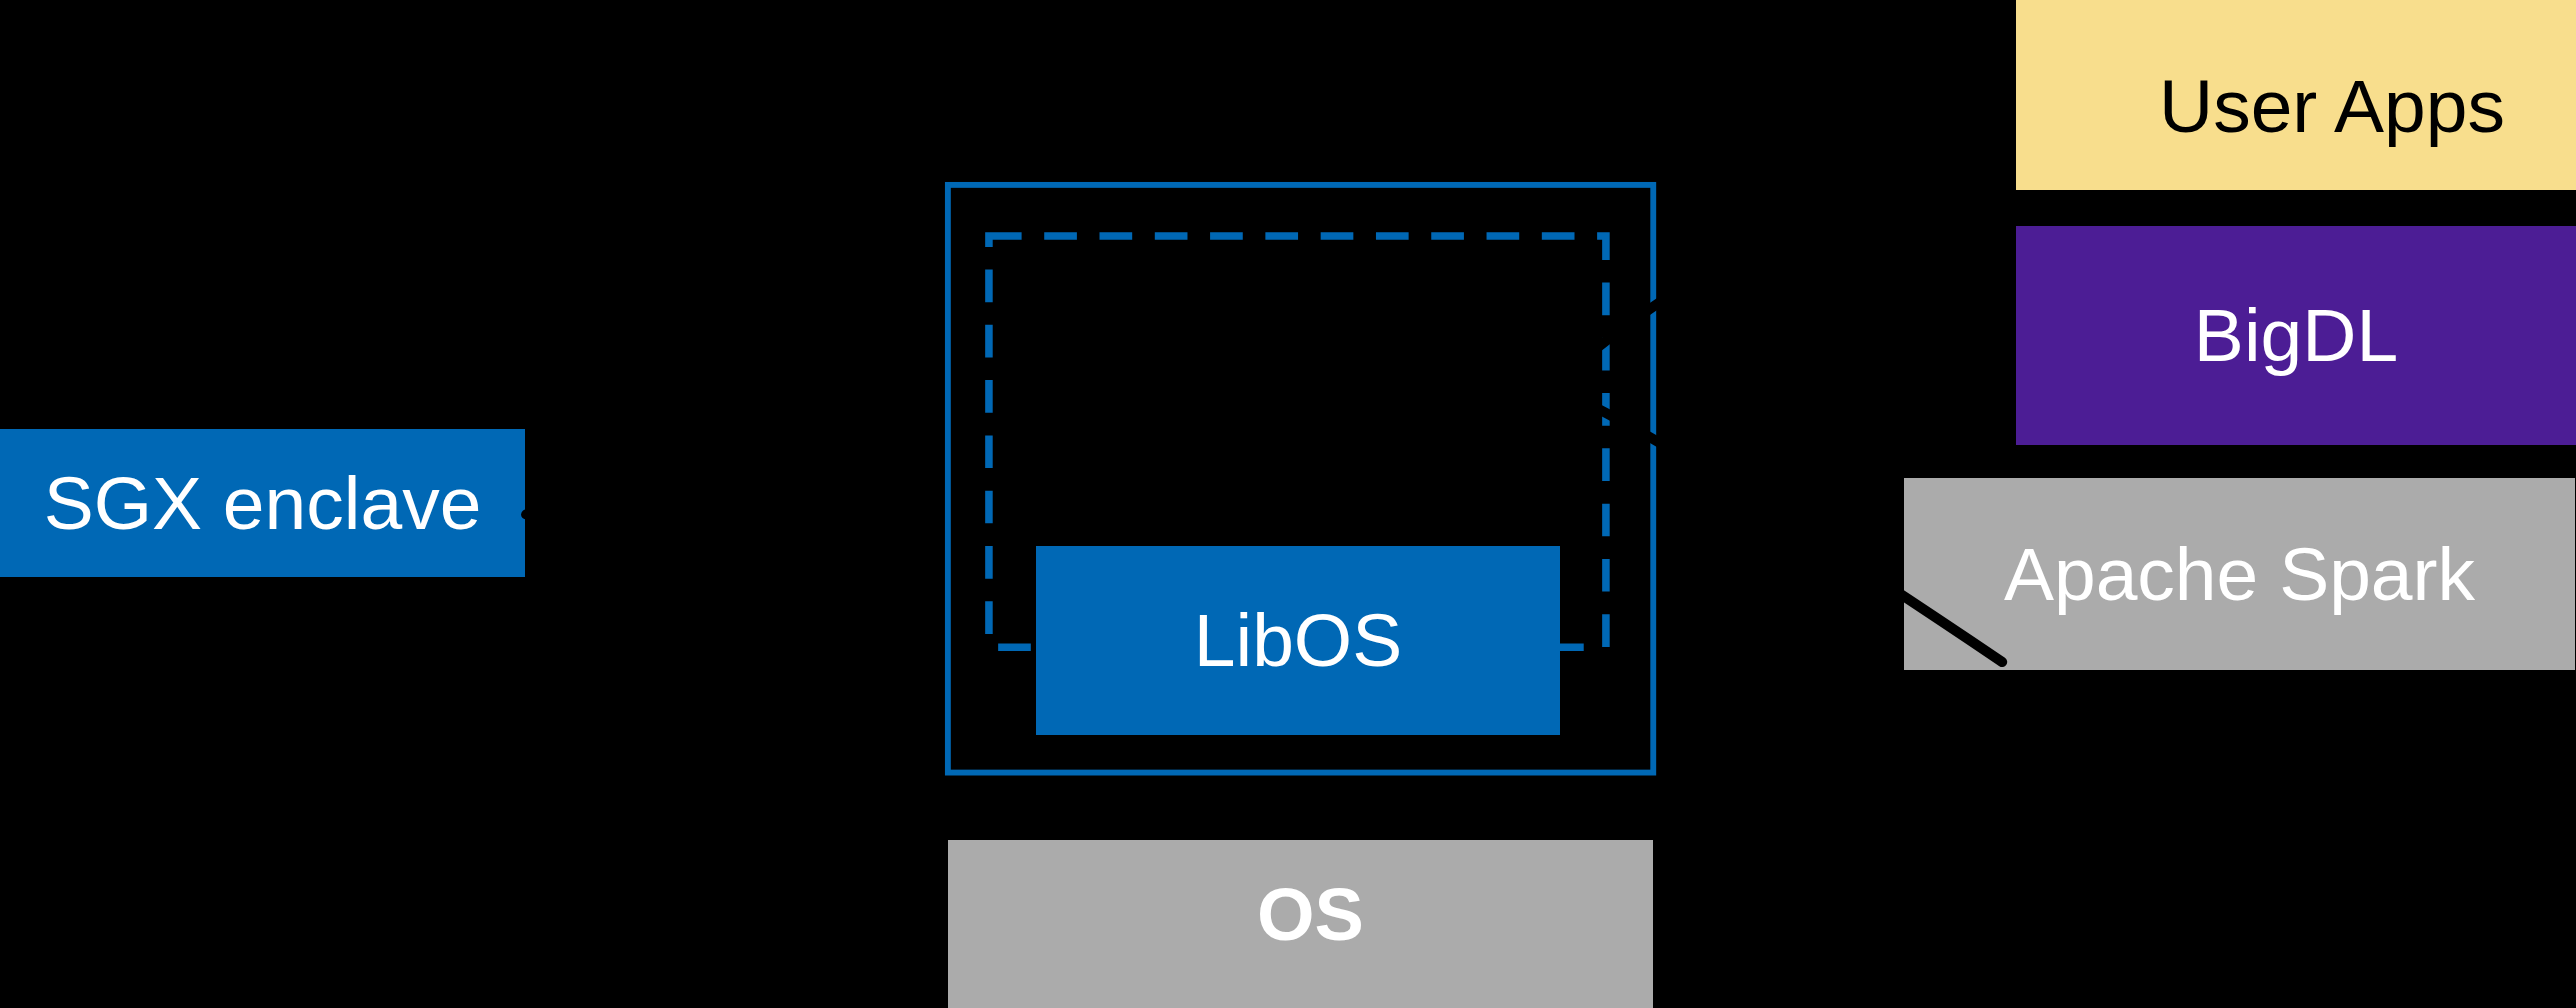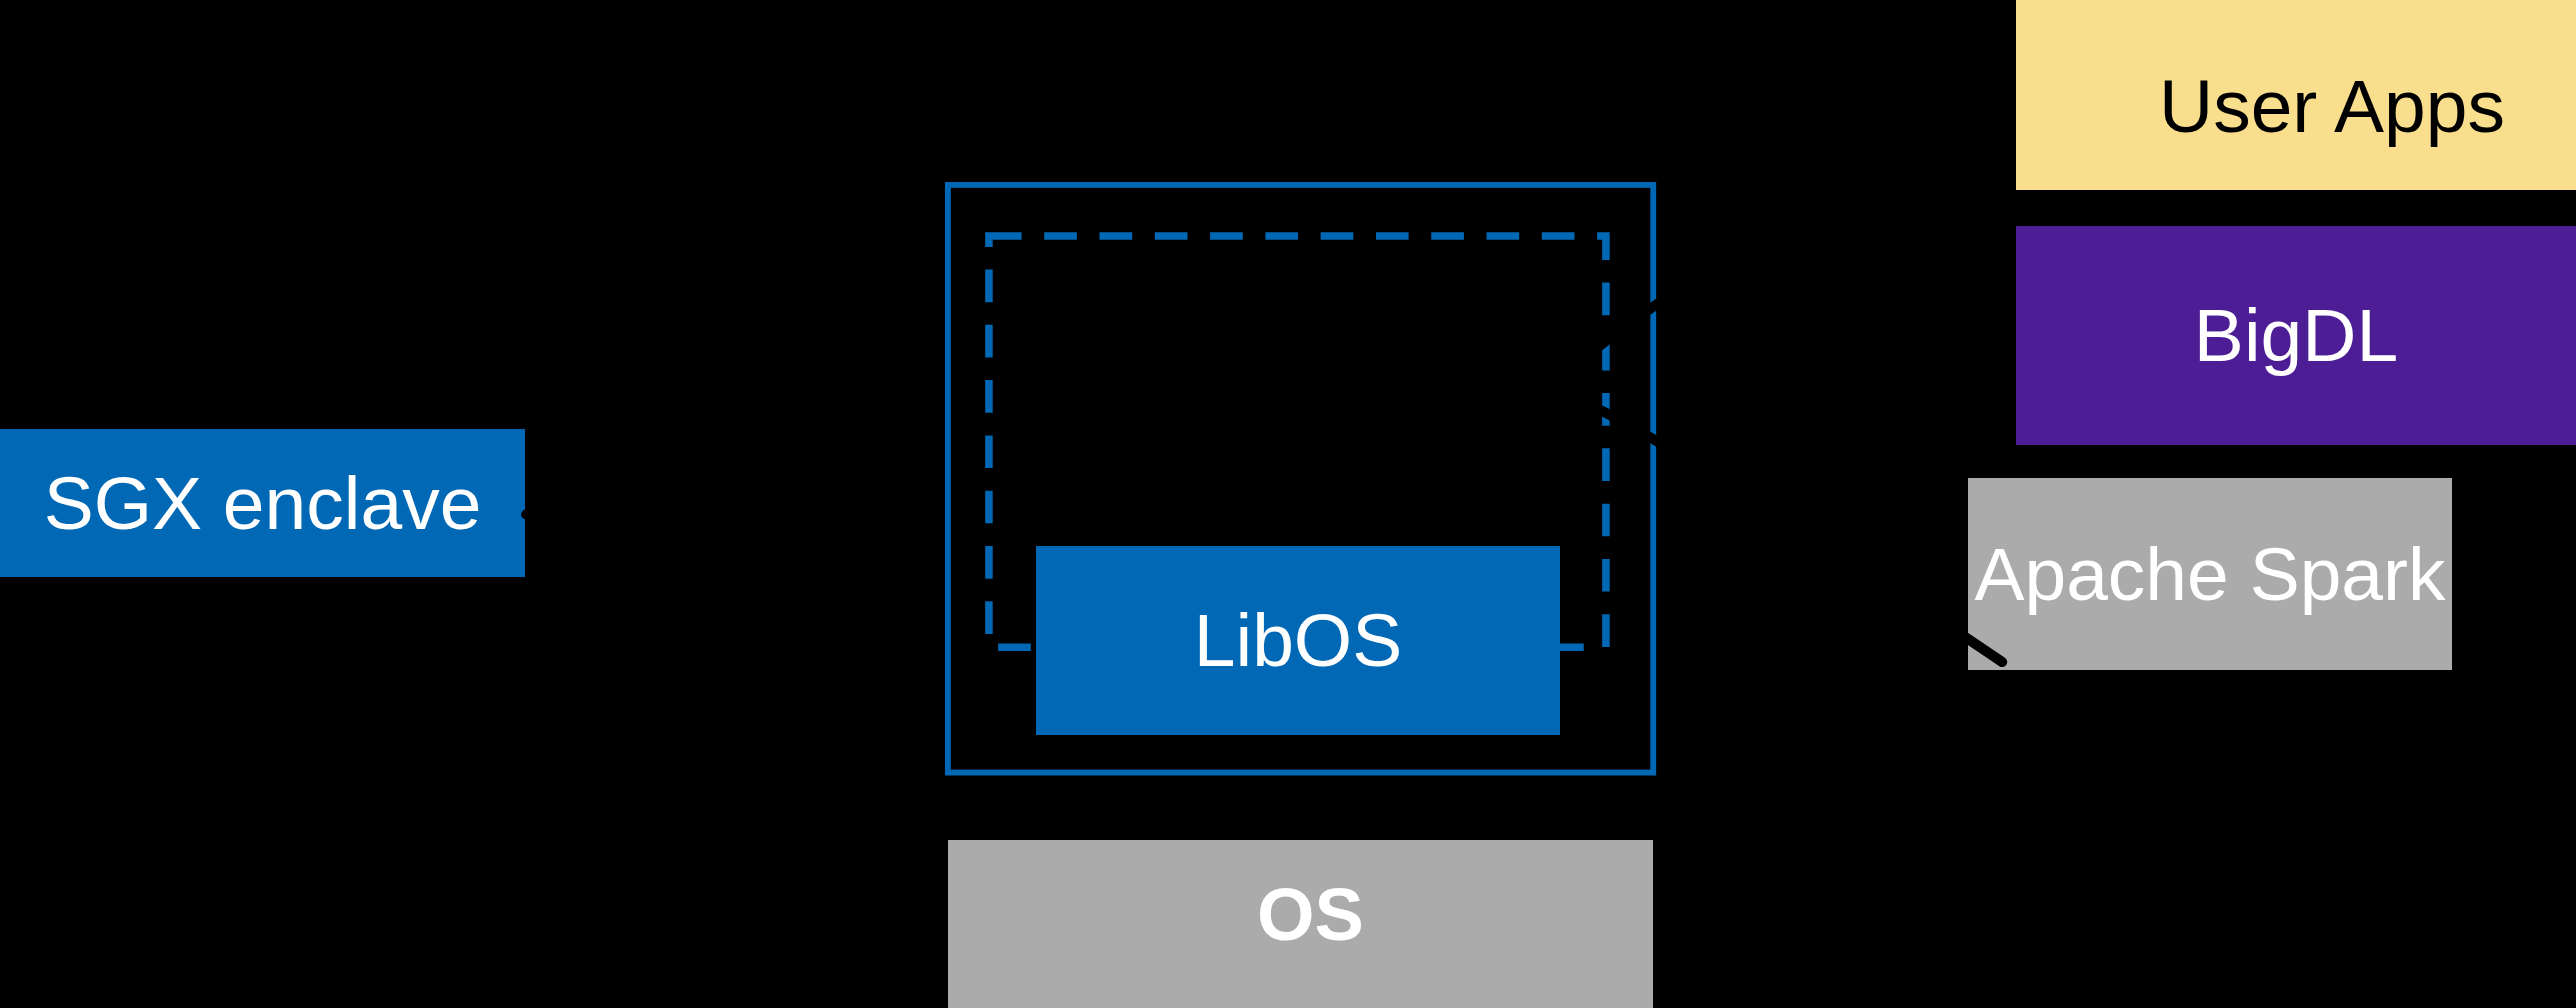--- a/index.html
+++ b/index.html
@@ -40,21 +40,21 @@
 
   
   #app-box   { left: 1028px; top: 295px; width: 524px; height: 188px; }
   #libos-box { left: 1036px; top: 546px; width: 524px; height: 189px; }
   #os-box    { left: 948px; top: 840px; width: 705px; height: 168px; padding-bottom: 18.4px; padding-left: 20px; }
   #os-box .label { font-weight: bold; font-size: 74px; }
 
   
   #stack-user-apps    { left: 2016px; top: 0px;   width: 632px; height: 190px; padding-top: 22px; }
   #stack-bigdl        { left: 2016px; top: 226px; width: 560px; height: 219px; }
-  #stack-apache-spark { left: 1968px; top: 478px; width: 484px; height: 192px; }
+  #stack-apache-spark { left: 1904px; top: 478px; width: 671px; height: 192px; }
 
   svg.layer {
     position: absolute;
     left: 0; top: 0;
     width: 2576px;
     height: 1009px;
     pointer-events: none;
   }
   #lines-layer  { z-index: 1; }
   .box           { z-index: 2; }

